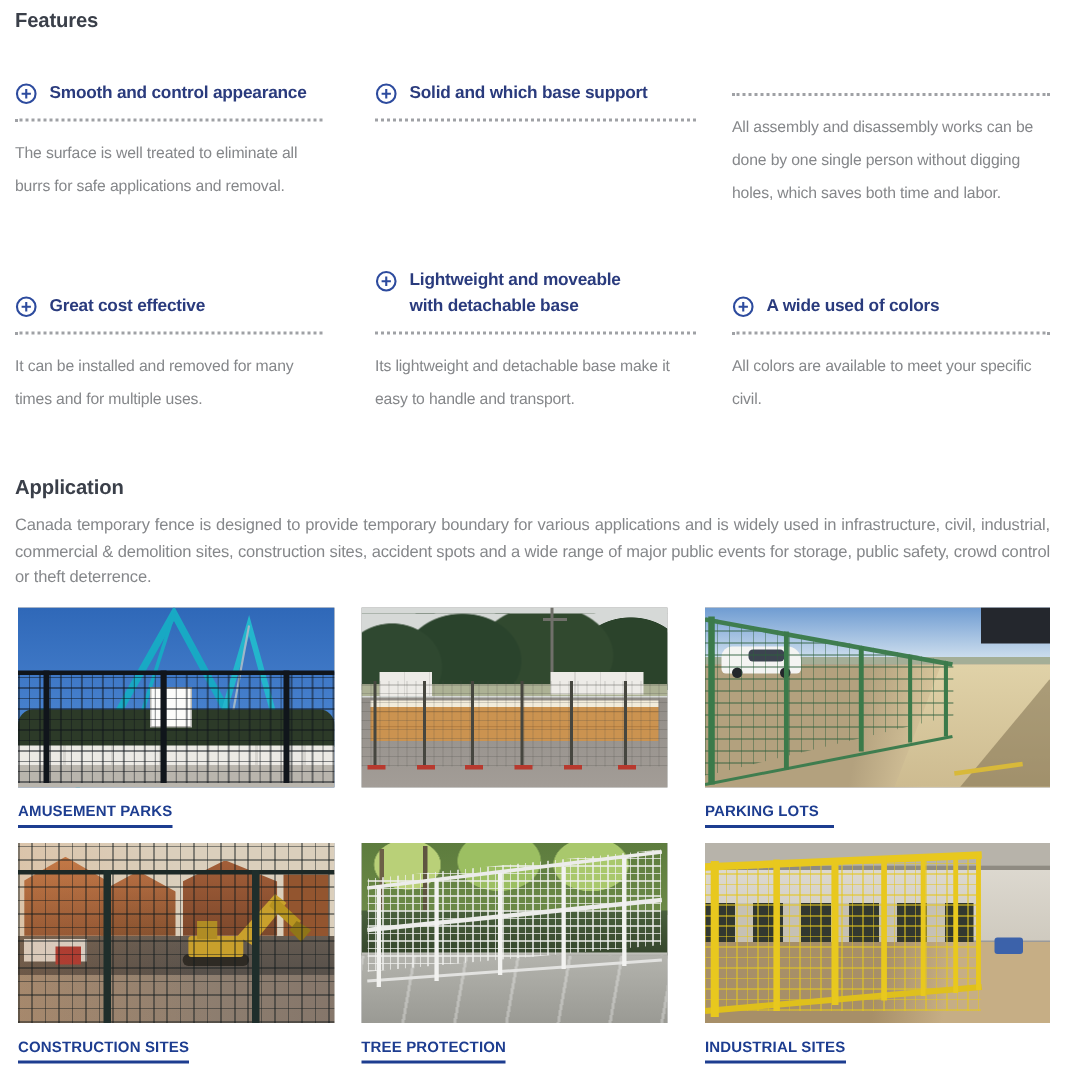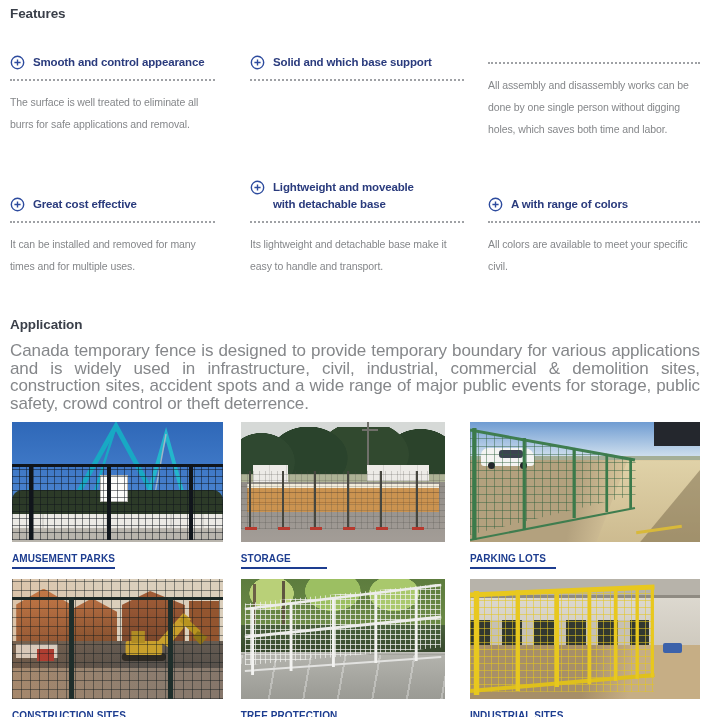--- a/index.html
+++ b/index.html
@@ -19,21 +19,21 @@
   .row2 .head-wrap{min-height:37px;}
   .feat-head{display:flex;align-items:flex-start;gap:8px;}
   .fi{flex:0 0 auto;margin-top:1px;line-height:0;}
   .feat-title{font-size:11.5px;font-weight:bold;color:#2a3b7d;line-height:17px;
               letter-spacing:-.15px;white-space:pre-line;}
   .dotline{border-bottom:2px dotted #9fa1a5;margin-top:8px;}
   .feat-desc{margin:10px 0 0 0;font-size:10.5px;color:#85878a;line-height:22px;letter-spacing:-.1px;}
 
   
   .app-heading{margin-top:40px;}
-  .app-par{margin:10px 0 0 0;font-size:17px;color:#85878a;line-height:17.5px;
+  .app-par{margin:10px 0 0 0;font-size:11px;color:#85878a;line-height:17.5px;
            text-align:justify;letter-spacing:-.1px;}
 
   
   .gallery{margin-top:10px;margin-left:2px;}
   .gal-row{display:flex;}
   .gal-row + .gal-row{margin-top:10px;}
   .cell.g1{width:219px;margin-right:18px;}
   .cell.g2{width:212px;margin-right:25px;}
   .cell.g3{width:239px;}
   .ph{position:relative;height:120px;overflow:hidden;background:#9a9a9a;}
@@ -129,21 +129,21 @@
 
     <div class="feat c3">
       <div class="head-wrap">
           <div class="feat-head">
         <span class="fi">
           <svg width="15" height="15" viewBox="0 0 16 16">
                 <circle cx="8" cy="8" r="6.6" fill="none" stroke="#2d4b9e" stroke-width="1.5"></circle>
                 <path d="M8 4.7v6.6M4.7 8h6.6" stroke="#2d4b9e" stroke-width="1.5"></path>
               </svg>
         </span>
-        <span class="feat-title">A with range of colors</span>
+        <span class="feat-title">A wide used of colors</span>
       </div>
         </div>
       <div class="dotline"></div>
       <p class="feat-desc">All colors are available to meet your specific civil.</p>
     </div>
   </div>
 
   <div class="section-heading app-heading">Application</div>
   <p class="app-par">Canada temporary fence is designed to provide temporary boundary for various applications and is widely used in infrastructure, civil, industrial, commercial &amp; demolition sites, construction sites, accident spots and a wide range of major public events for storage, public safety, crowd control or theft deterrence.</p>
 
@@ -200,23 +200,20 @@
           <div class="ab" style="left:52%;top:41%;height:48%;width:2px;background:#46463f;"></div>
           <div class="ab" style="left:68%;top:41%;height:48%;width:2px;background:#46463f;"></div>
           <div class="ab" style="left:86%;top:41%;height:48%;width:2px;background:#46463f;"></div>
           <div class="ab" style="left:2%;bottom:10%;width:12px;height:3px;background:#b8392e;"></div>
           <div class="ab" style="left:18%;bottom:10%;width:12px;height:3px;background:#b8392e;"></div>
           <div class="ab" style="left:34%;bottom:10%;width:12px;height:3px;background:#b8392e;"></div>
           <div class="ab" style="left:50%;bottom:10%;width:12px;height:3px;background:#b8392e;"></div>
           <div class="ab" style="left:66%;bottom:10%;width:12px;height:3px;background:#b8392e;"></div>
           <div class="ab" style="left:84%;bottom:10%;width:12px;height:3px;background:#b8392e;"></div>
         </div>
-        <div class="gal-label">
-          <span class="lbl">STORAGE</span>
-        </div>
       </div>
 
       <div class="cell g3">
         <div class="ph">
           <div class="ab" style="left:0;right:0;top:0;height:30%;background:linear-gradient(#6f9cd2,#d3e2ef);"></div>
           <div class="ab" style="right:0;top:0;width:20%;height:20%;background:#24272d;"></div>
           <div class="ab" style="left:0;right:0;top:28%;height:4%;background:#a4ae97;"></div>
           <div class="ab" style="left:0;right:0;top:32%;bottom:0;background:linear-gradient(100deg,#b3a17e 45%,#d8c69c 65%);"></div>
           <div class="ab" style="right:0;top:32%;width:45%;bottom:0;background:linear-gradient(180deg,#e0d2a8,#cdbb90);clip-path:polygon(30% 0,100% 0,100% 100%,0 100%);"></div>
           <div class="ab" style="right:0;bottom:0;width:26%;height:60%;background:rgba(95,80,52,.4);clip-path:polygon(100% 0,100% 100%,0 100%);"></div>

